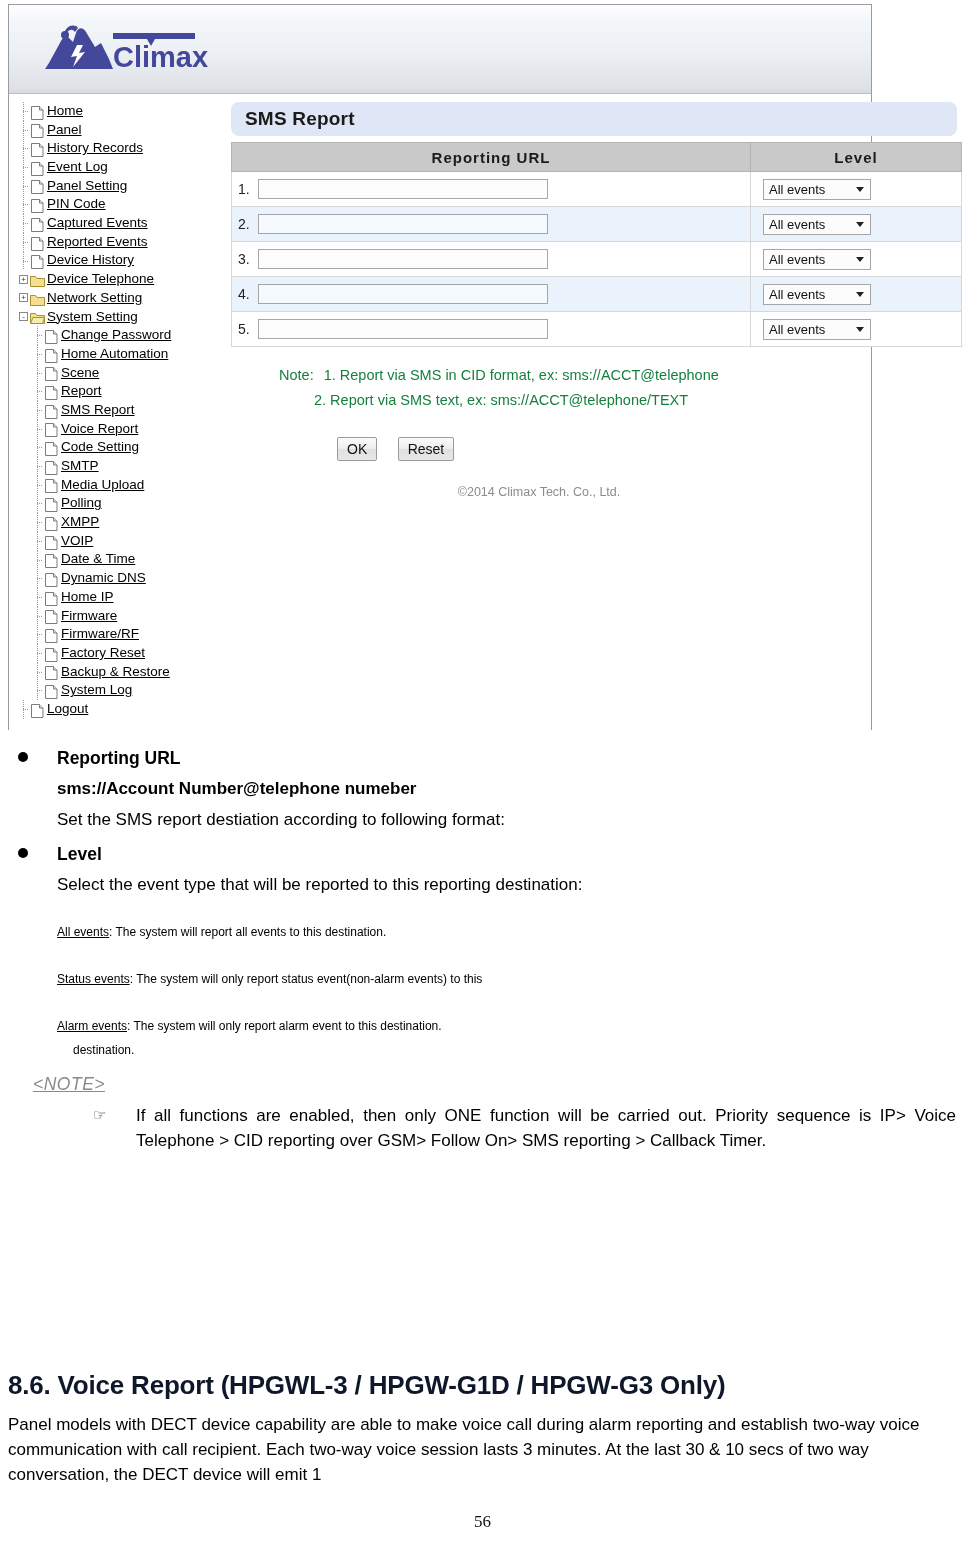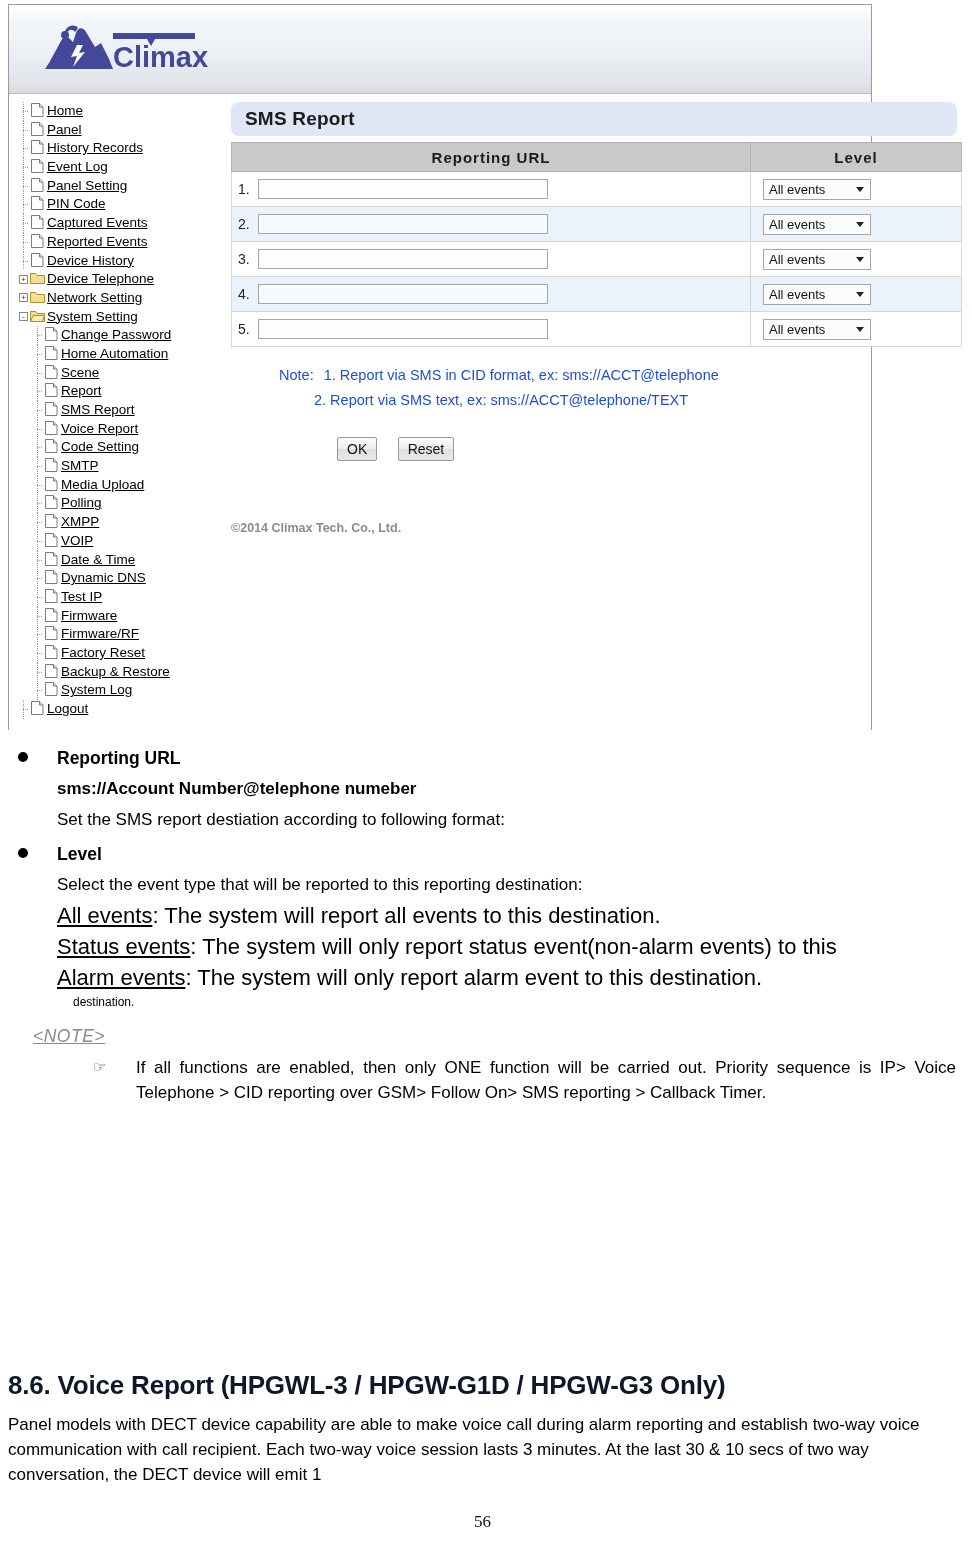--- a/index.html
+++ b/index.html
@@ -54,21 +54,21 @@
     left: 10px;
     top: 8px;
     width: 205px;
     font-family: "Liberation Sans", sans-serif;
     font-size: 13.5px;
     line-height: 18.7px;
     color: #111;
   }
   .tnode {
     display: flex;
-    align-items: flex-start;
+    align-items: flex-end;
     height: 18.7px;
     white-space: nowrap;
   }
   .guide {
     width: 11px;
     flex: 0 0 11px;
     height: 18.7px;
     position: relative;
   }
   .guide.dots::before {
@@ -217,21 +217,21 @@
     width: 0;
     height: 0;
     border-left: 4px solid transparent;
     border-right: 4px solid transparent;
     border-top: 5px solid #222;
   }
 
   .notes {
     margin-top: 16px;
     font-size: 14.5px;
-    color: #1d4ed8;
+    color: #15803d;
     line-height: 25px;
   }
   .note-line1 { padding-left: 48px; }
   .note-line2 { padding-left: 83px; }
 
   .btnrow {
     margin-top: 24px;
     padding-left: 106px;
   }
   .btn {
@@ -245,25 +245,25 @@
     border-radius: 2px;
     background: linear-gradient(to bottom, #fbfbfb 0%, #ededed 48%, #e0e0e0 52%, #e8e8e8 100%);
     font-family: "Liberation Sans", sans-serif;
     font-size: 14px;
     color: #111;
     cursor: pointer;
     margin-right: 16px;
     box-sizing: border-box;
   }
   .copyright {
-    margin-top: 60px;
+    margin-top: 24px;
+    text-align: center;
     font-size: 12.5px;
     color: #8c8c8c;
     padding-right: 110px;
-    font-weight: bold;
   }
 
   
   .doc {
     position: absolute;
     left: 0;
     top: 736px;
     width: 972px;
   }
   .bullet-row {
@@ -293,22 +293,22 @@
     margin-top: 7px;
   }
   .doc-p.bold { font-weight: bold; }
   .u { text-decoration: underline; }
   .just {
     text-align: justify;
     margin-right: 6px;
   }
   .hang {
     margin-left: 57px;
-    margin-top: 7px;
-    font-size: 22px;
+    margin-top: 23px;
+    font-size: 12px;
     line-height: 24px;
   }
   .hang-indent {
     margin-left: 73px;
     font-size: 12px;
     line-height: 24px;
   }
   .note-tag {
     margin-left: 33px;
     margin-top: 12px;
@@ -672,21 +672,21 @@
         </div>
         <div class="tnode">
           <div class="indent"></div>
           <div class="guide dots"></div>
           <div class="ficon">
             <svg width="15" height="16" viewBox="0 0 15 16">
               <path d="M1.5 1.5 H9.5 L13 5 V14.5 H1.5 Z" fill="#ffffff" stroke="#7b7b7b" stroke-width="1"></path>
               <path d="M9.5 1.5 V5 H13" fill="#e3e3e3" stroke="#7b7b7b" stroke-width="1"></path>
             </svg>
           </div>
-          <span class="tlabel">Test IP</span>
+          <span class="tlabel">Home IP</span>
         </div>
         <div class="tnode">
           <div class="indent"></div>
           <div class="guide dots"></div>
           <div class="ficon">
             <svg width="15" height="16" viewBox="0 0 15 16">
               <path d="M1.5 1.5 H9.5 L13 5 V14.5 H1.5 Z" fill="#ffffff" stroke="#7b7b7b" stroke-width="1"></path>
               <path d="M9.5 1.5 V5 H13" fill="#e3e3e3" stroke="#7b7b7b" stroke-width="1"></path>
             </svg>
           </div>

